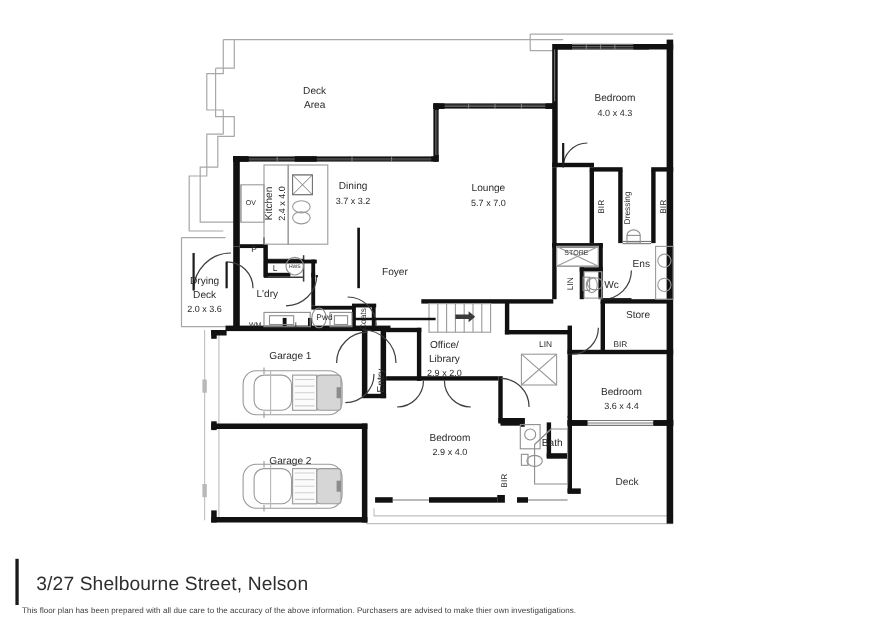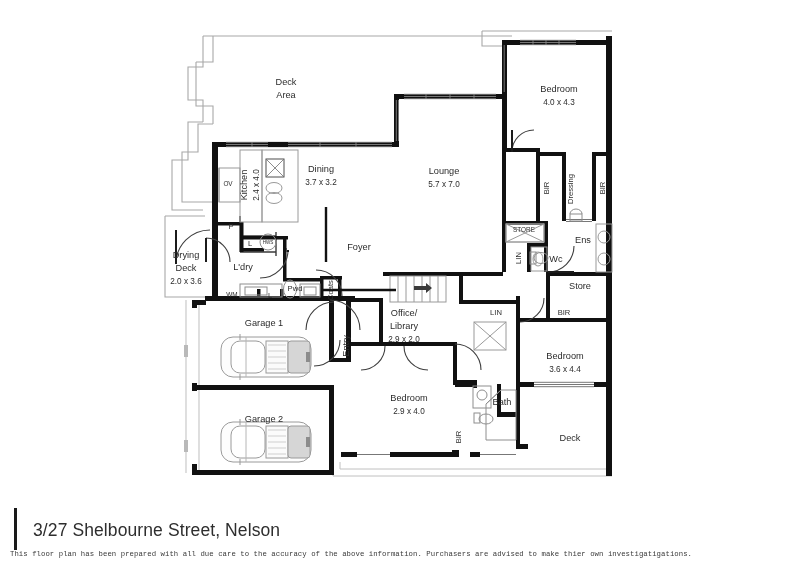--- a/index.html
+++ b/index.html
@@ -33,25 +33,25 @@
   .addr-text {
     position:absolute;
     left:33px; top:22px;
     font-size:17.5px;
     letter-spacing:0.1px;
     color:#2e2e2e;
     font-family:"Liberation Sans", sans-serif;
   }
   .disclaimer {
     position:absolute;
-    left:10px; top:52px;
+    left:20px; top:52px;
     font-size:7.3px;
     color:#3a3a3a;
     letter-spacing:0.05px;
-    font-family:Liberation Mono, monospace;
+    font-family:Liberation Sans, sans-serif;
   }
   .rl { font-size:9.2px; fill:#2b2b2b; font-family:"Liberation Sans", sans-serif; }
   .rl-sm { font-size:7.6px; fill:#2b2b2b; font-family:"Liberation Sans", sans-serif; }
   .rl-xs { font-size:6.4px; fill:#2b2b2b; font-family:"Liberation Sans", sans-serif; }
   .dim { font-size:8.2px; fill:#2b2b2b; font-family:"Liberation Sans", sans-serif; }
 </style>
 </head>
 <body>
 
 <div id="plan">

